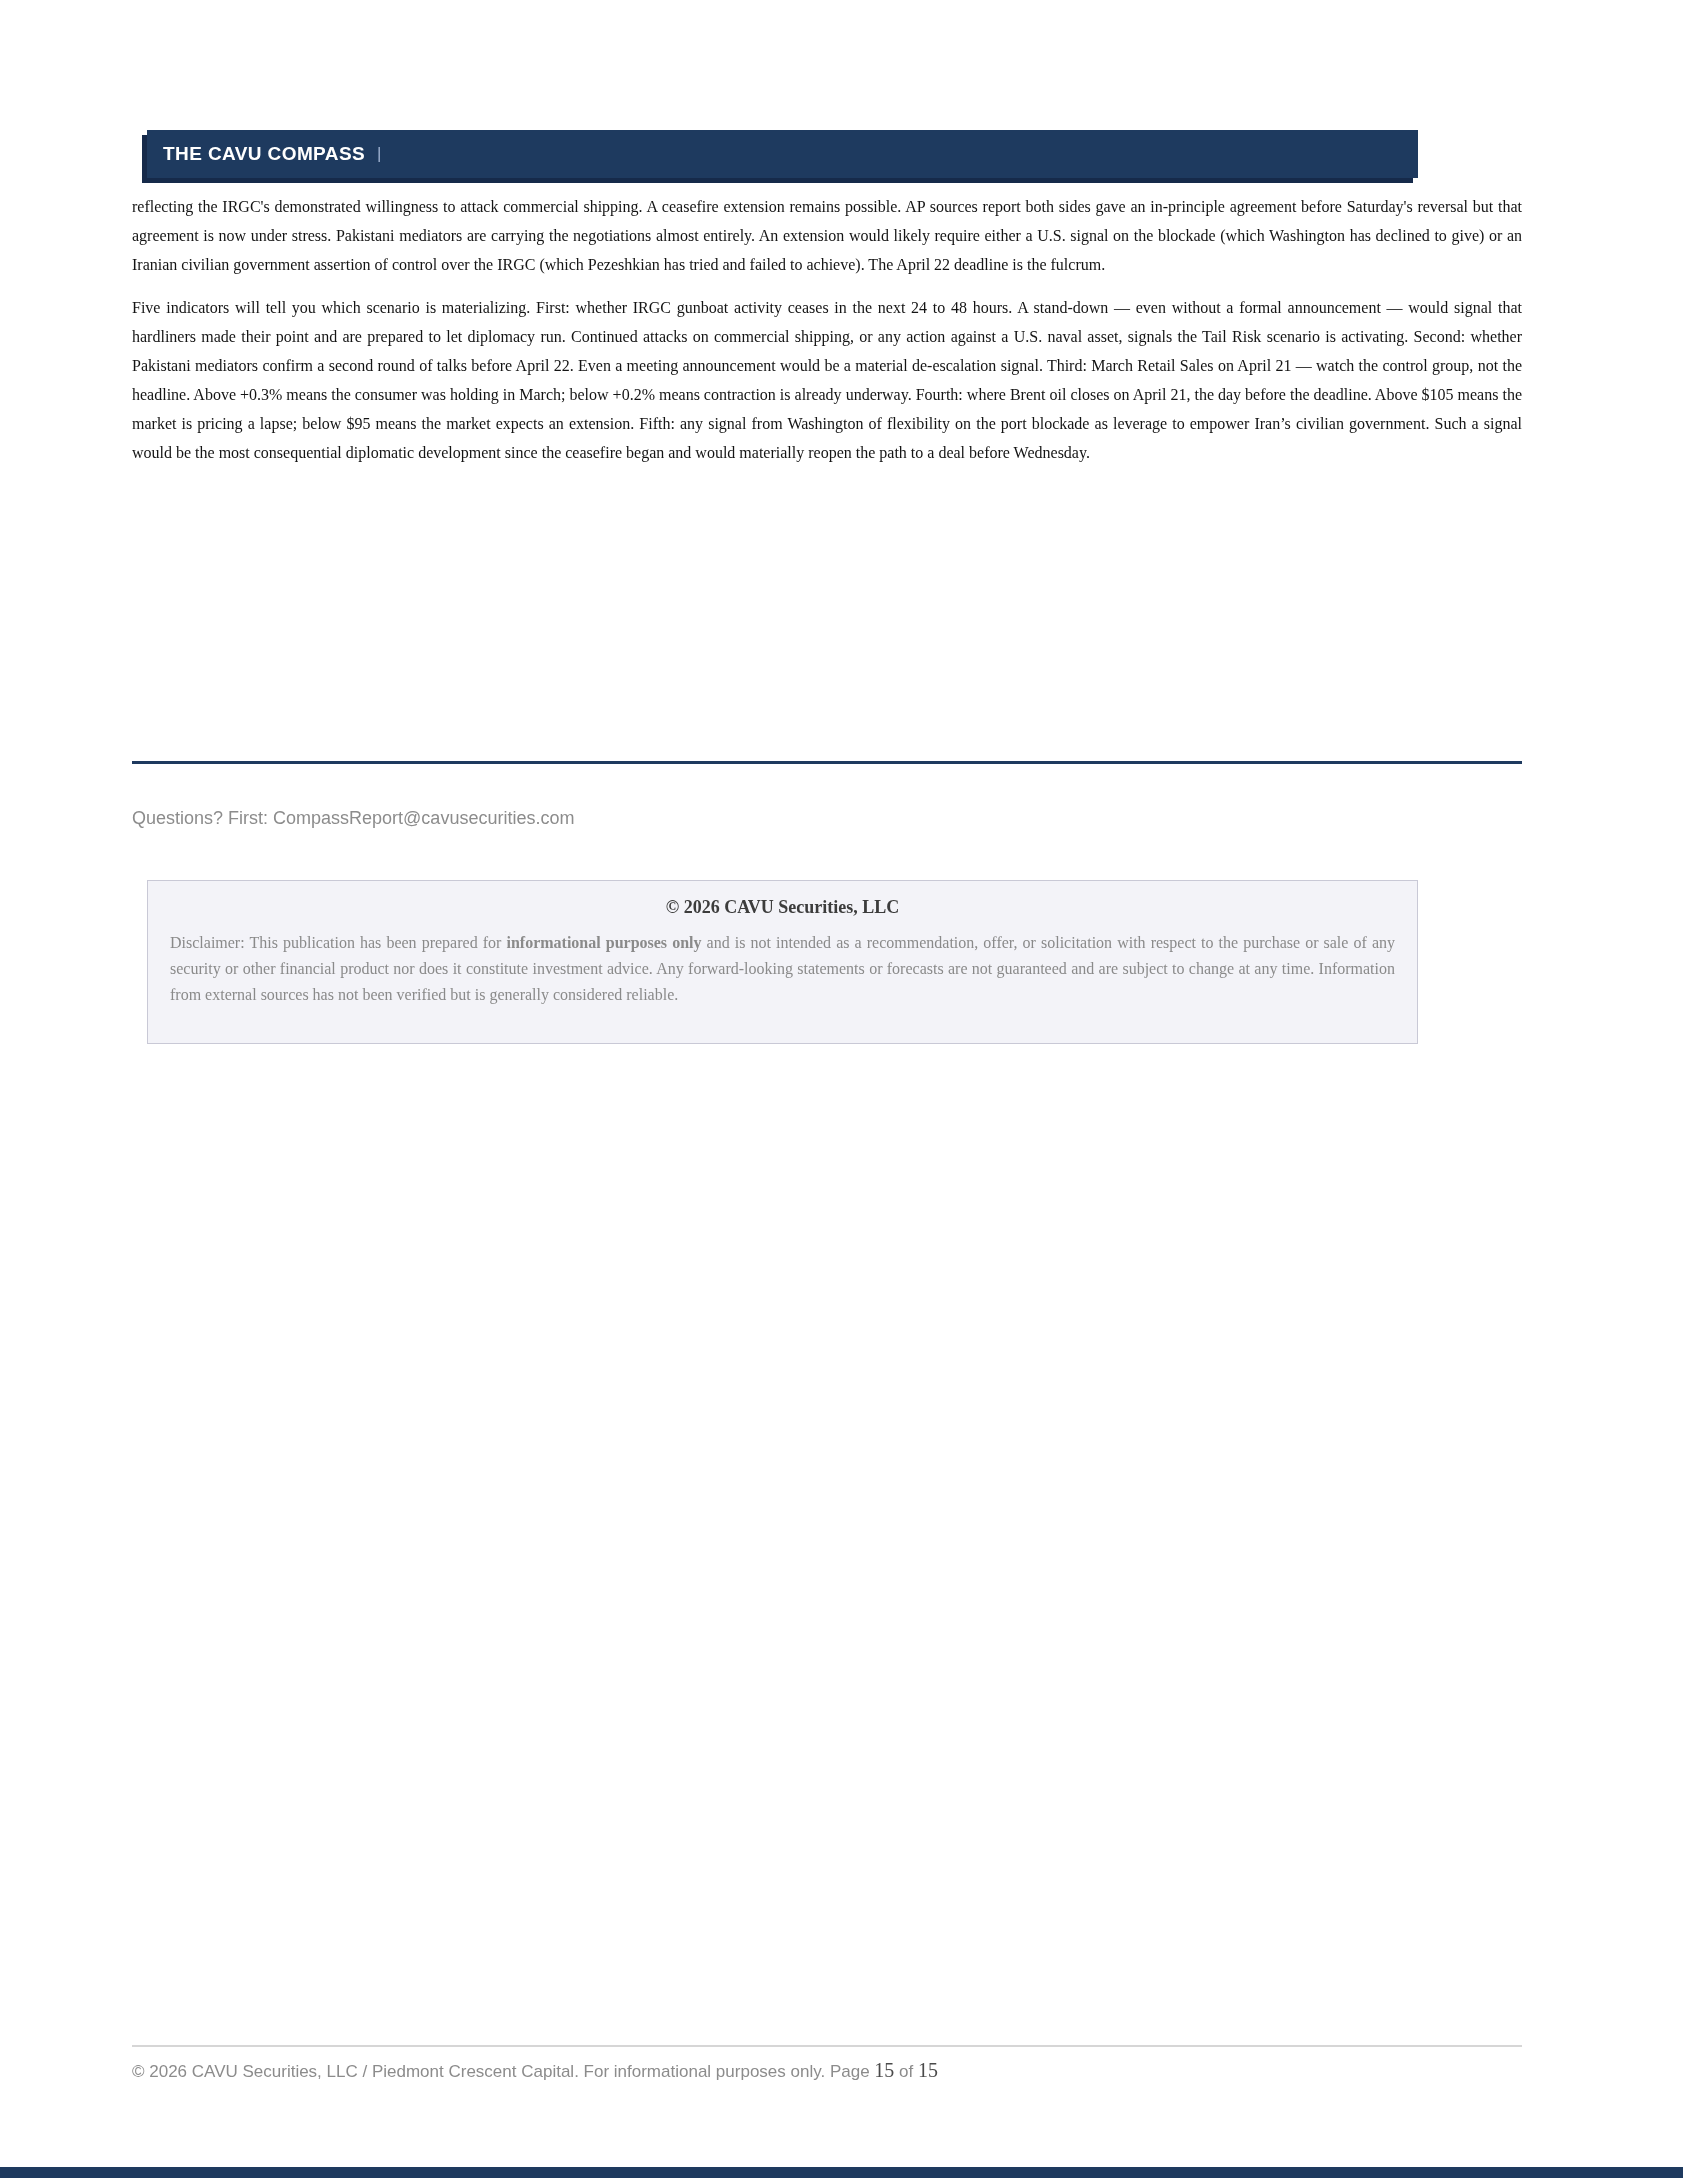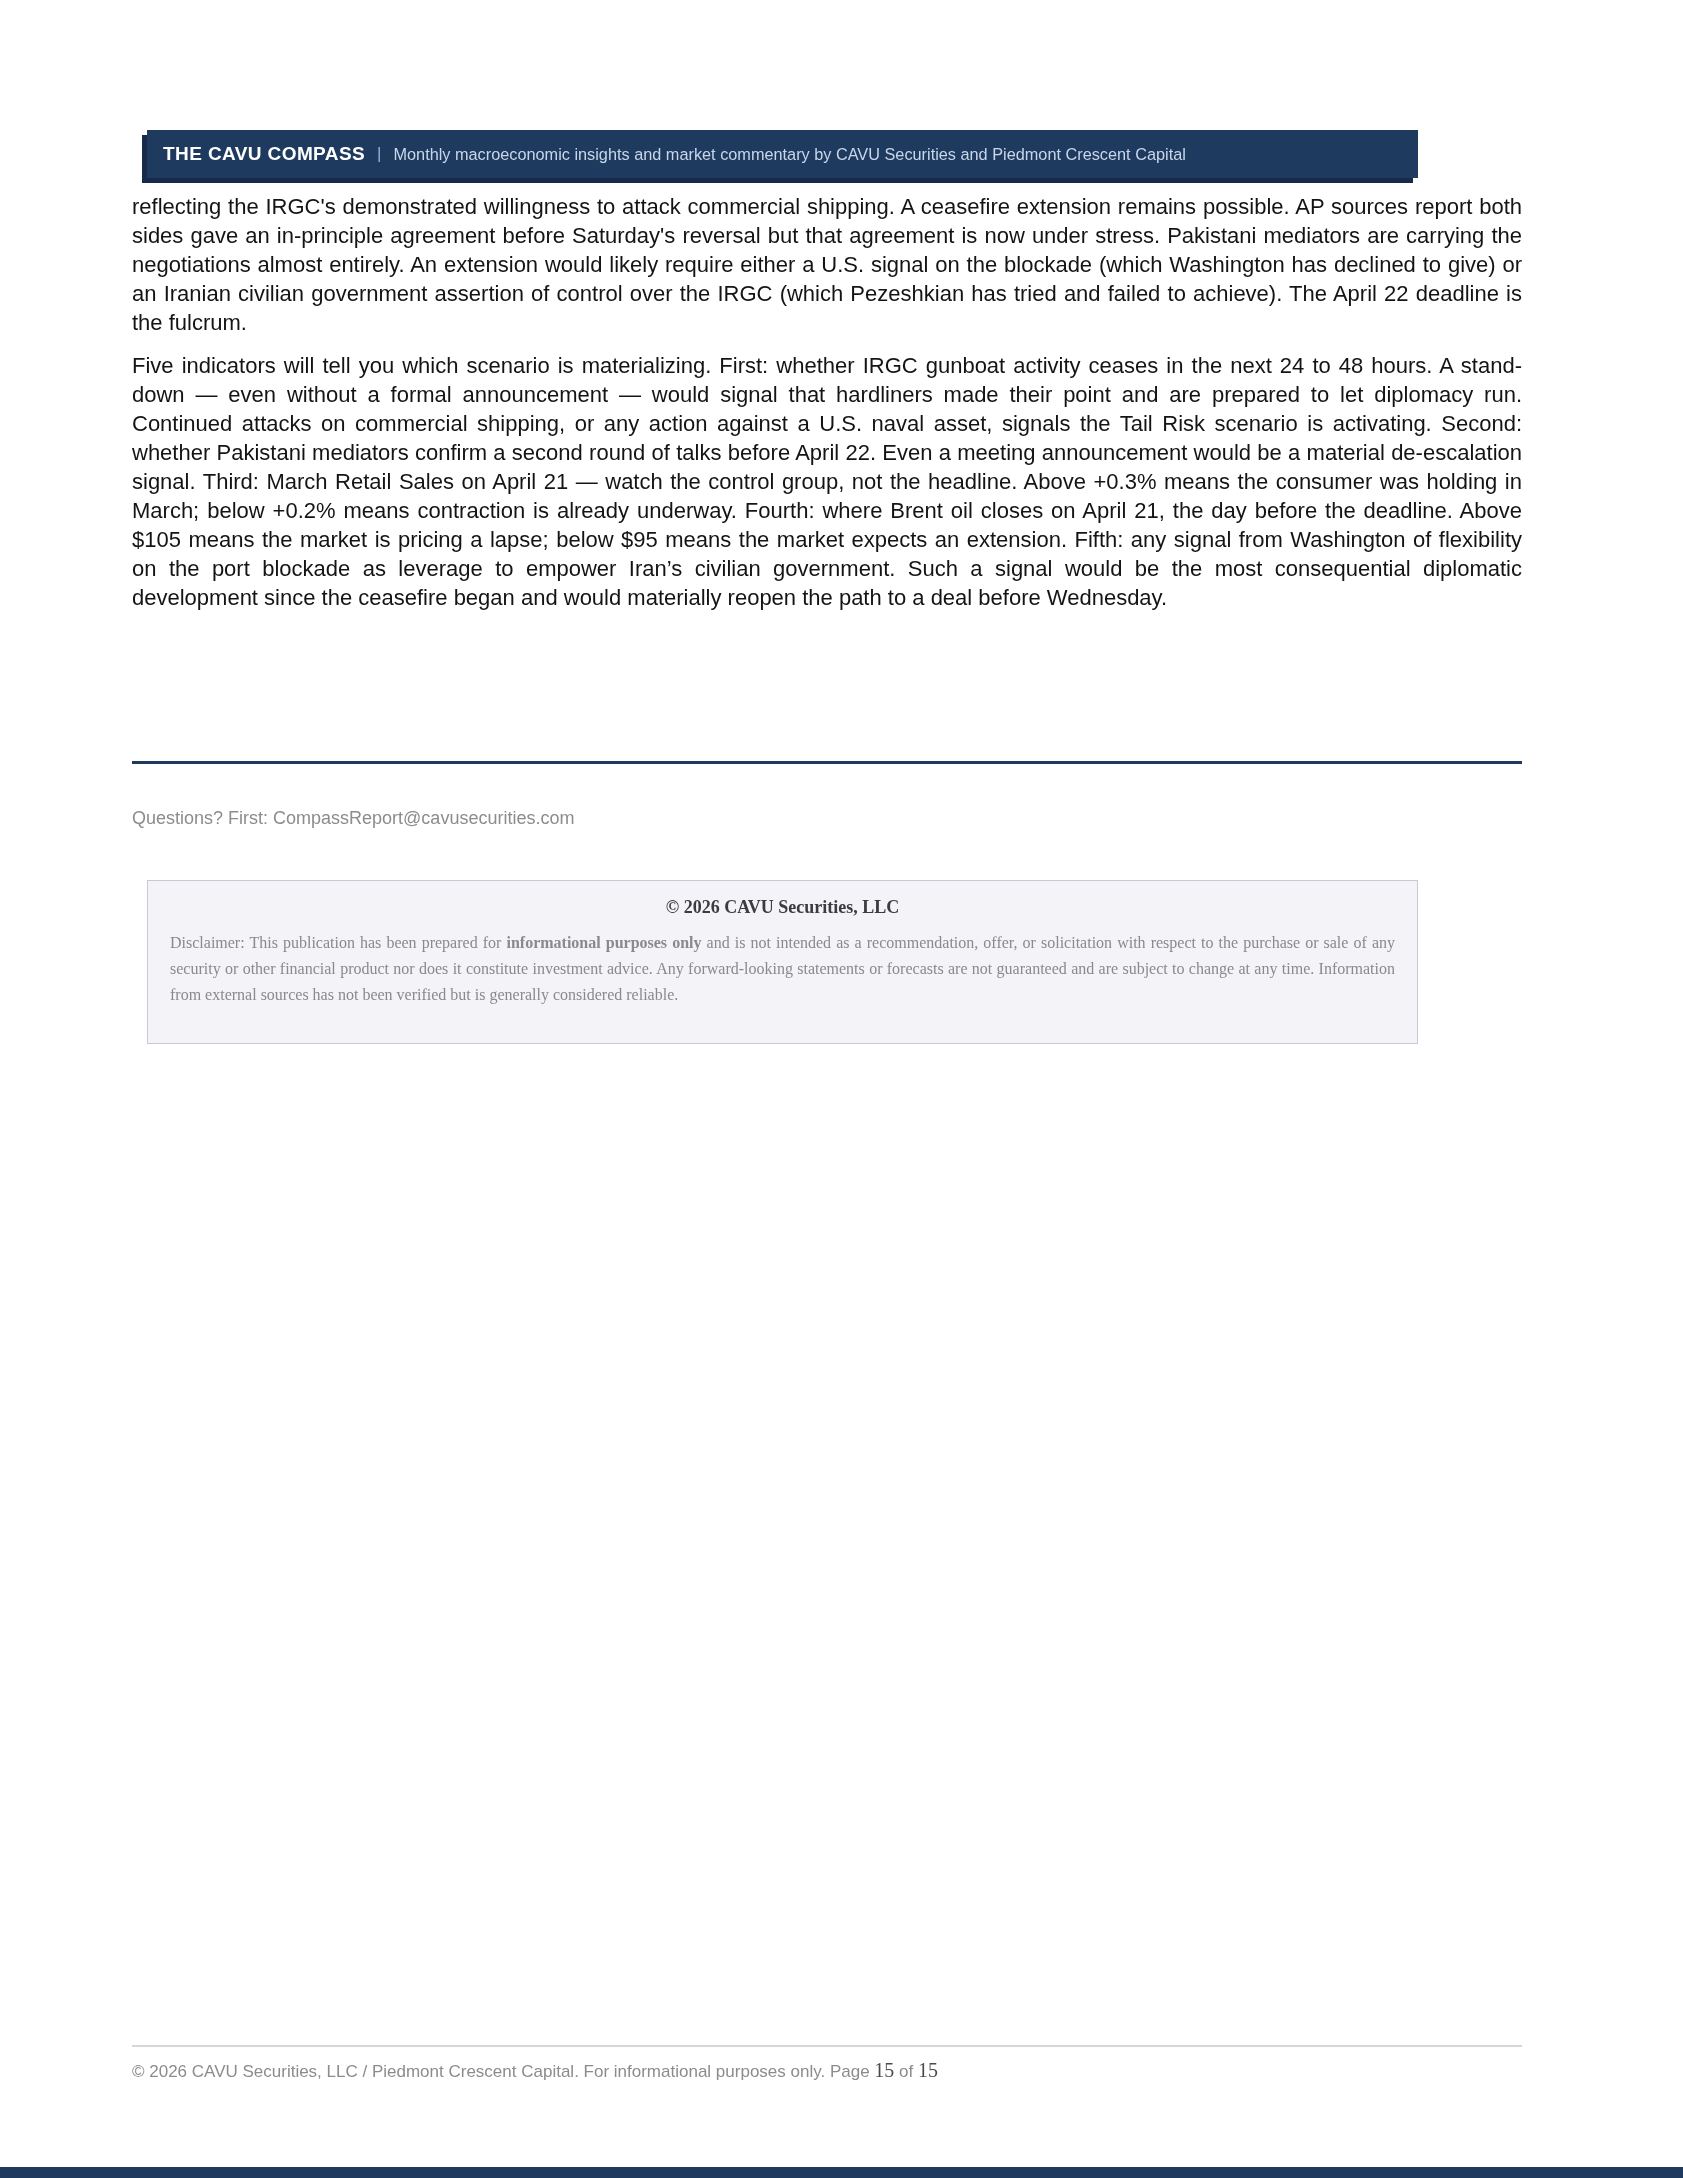--- a/index.html
+++ b/index.html
@@ -24,22 +24,22 @@
   }
   .header-title {
     color:#ffffff; font-weight:bold; font-size:19px; letter-spacing:0.4px;
   }
   .header-sep { color:#9db0cf; margin:0 12px; font-size:17px; }
   .header-tagline { color:#c9d6ea; font-size:16.3px; }
 
   
   .article {
     position:absolute; left:132px; top:192px; width:1390px;
-    font-family:Liberation Sans, sans-serif;
-    font-size:22px; line-height:29px; color:#141414;
+    font-family:Liberation Serif, serif;
+    font-size:16px; line-height:29px; color:#141414;
     text-align:justify;
   }
   .article p { margin:0 0 14px 0; }
 
   
   .byline-rule {
     position:absolute; left:132px; top:761px; width:1390px; height:0;
     border-top:3px solid #1e3a5f;
   }
   .byline {
@@ -88,21 +88,20 @@
   }
 </style>
 </head>
 <body>
 
 <div class="page">
 
   <div class="header-bar">
     <span class="header-title">THE CAVU COMPASS</span>
     <span class="header-sep">|</span>
-    <span class="header-tagline">Monthly macroeconomic insights and market commentary by CAVU Securities and Piedmont Crescent Capital</span>
   </div>
 
   <div class="article">
     <p>reflecting the IRGC's demonstrated willingness to attack commercial shipping. A ceasefire extension remains possible. AP sources report both sides gave an in-principle agreement before Saturday's reversal but that agreement is now under stress. Pakistani mediators are carrying the negotiations almost entirely. An extension would likely require either a U.S. signal on the blockade (which Washington has declined to give) or an Iranian civilian government assertion of control over the IRGC (which Pezeshkian has tried and failed to achieve). The April 22 deadline is the fulcrum.</p>
     <p>Five indicators will tell you which scenario is materializing. First: whether IRGC gunboat activity ceases in the next 24 to 48 hours. A stand-down — even without a formal announcement — would signal that hardliners made their point and are prepared to let diplomacy run. Continued attacks on commercial shipping, or any action against a U.S. naval asset, signals the Tail Risk scenario is activating. Second: whether Pakistani mediators confirm a second round of talks before April 22. Even a meeting announcement would be a material de-escalation signal. Third: March Retail Sales on April 21 — watch the control group, not the headline. Above +0.3% means the consumer was holding in March; below +0.2% means contraction is already underway. Fourth: where Brent oil closes on April 21, the day before the deadline. Above $105 means the market is pricing a lapse; below $95 means the market expects an extension. Fifth: any signal from Washington of flexibility on the port blockade as leverage to empower Iran’s civilian government. Such a signal would be the most consequential diplomatic development since the ceasefire began and would materially reopen the path to a deal before Wednesday.</p>
   </div>
 
   <div class="byline-rule"></div>
 
 

